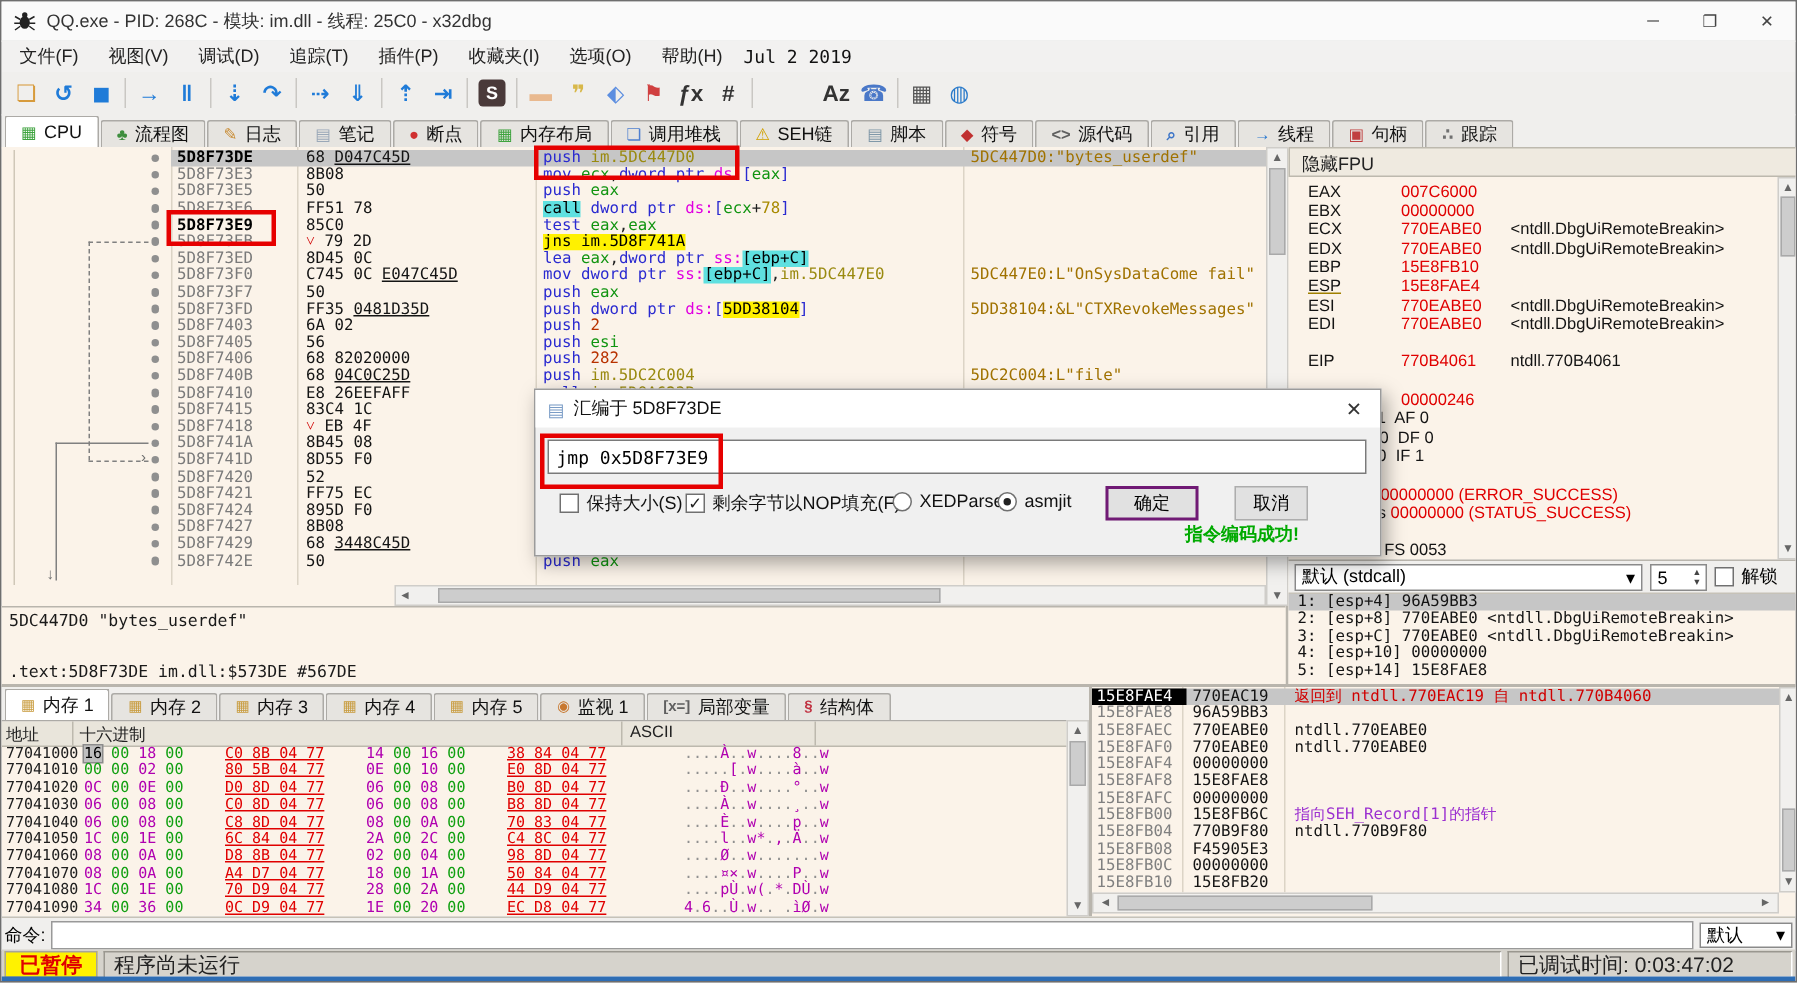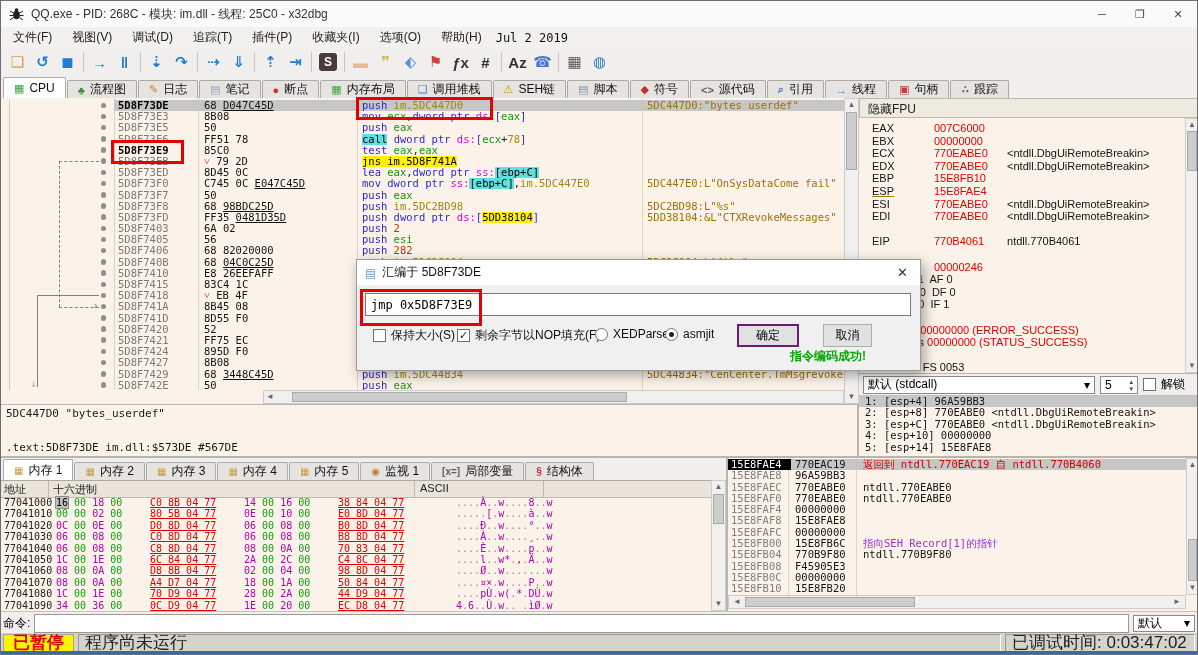--- a/index.html
+++ b/index.html
@@ -94,21 +94,21 @@
   .s-addr.cur{background:#000;color:#FFF}
   .s-val{width:68px;padding-left:4px;color:#141414;flex:none}
   .s-cmt{flex:1;overflow:hidden}
   .k-ret{color:#D00000}.k-seh{color:#9B30D0}.k-plain{color:#141414}
   .svline{position:absolute;top:0;height:137px;width:1px;background:#DCD4C6}
   
   #cmdbar{position:absolute;left:0;top:610px;right:0;height:22px;background:#F0EFED;display:flex;align-items:center;
           font-size:12px;padding:0 2px;gap:4px;border-top:1px solid #C6C2B8}
   #cmd-input{flex:1;height:17px;border:1px solid #999;background:#FFF;font-size:12px;padding:0 4px}
   #statusbar{position:absolute;left:0;top:632px;right:0;height:20px;background:#D6D3CC;display:flex;align-items:center;
-             font-size:17px;gap:4px;padding:0 2px}
+             font-size:14px;gap:4px;padding:0 2px}
   #paused{background:#FFF200;color:#E00000;font-weight:bold;border:1px solid #A8A49A;padding:0 9px;height:16px;line-height:16px}
   .st-sec{border:1px solid;border-color:#9A978F #FFFFFF #FFFFFF #9A978F;height:16px;line-height:16px;padding:0 6px;color:#222}
   #st-msg{flex:1}
   #st-time{width:176px}
   #bluebar{position:absolute;left:0;bottom:0;right:0;height:3px;background:#2E6DB4}
   
   #dialog{position:absolute;left:355px;top:258px;width:563px;height:110px;background:#F0F0F0;border:1px solid #9B9B9B;
           box-shadow:3px 4px 12px rgba(0,0,0,.35);z-index:50}
   #dlg-title{height:25px;background:#FFFFFF;display:flex;align-items:center;padding:0 8px;font-size:12px;color:#111;gap:6px}
   #dlg-close{margin-left:auto;font-size:13px;color:#333;padding:0 4px}
@@ -179,21 +179,21 @@
       <span class="tb-sep"></span>
       <span class="tb-ico tb-badge" style="color: rgb(255, 255, 255); background: rgb(74, 58, 58);">S</span>
       <span class="tb-sep"></span>
       <span class="tb-ico" style="color: rgb(233, 185, 143);">▬</span>
       <span class="tb-ico" style="color: rgb(216, 184, 74);">❞</span>
       <span class="tb-ico" style="color: rgb(92, 142, 224);">⬖</span>
       <span class="tb-ico" style="color: rgb(208, 64, 64);">⚑</span>
       <span class="tb-ico" style="color: rgb(51, 51, 51);">ƒx</span>
       <span class="tb-ico" style="color: rgb(51, 51, 51);">#</span>
       <span class="tb-sep"></span>
-      <span class="tb-ico" style="color: rgb(51, 51, 51);">Az</span>
+      <span class="tb-ico" style="color: rgb(51, 51, 51); margin-left: 40px;">Az</span>
       <span class="tb-ico" style="color: rgb(74, 120, 200);">☎</span>
       <span class="tb-sep"></span>
       <span class="tb-ico" style="color: rgb(85, 85, 85);">▦</span>
       <span class="tb-ico" style="color: rgb(42, 122, 202);">◍</span>
     </div>
 
   <div id="tabbar">
       <div class="tab active">
         <span class="tab-ico" style="color: rgb(62, 163, 62);">▦</span>
         <span>CPU</span>
@@ -272,21 +272,20 @@
     <div id="disasm-rows">
         <div class="drow sel"><div class="d-gut"><span class="d-dot"></span></div><div class="d-addr cur">5D8F73DE</div><div class="d-byt"><span>68 </span><span class="u">D047C45D</span></div><div class="d-mn"><span class="tk-m">push </span><span class="tk-lbl">im.5DC447D0</span></div><div class="d-cmt">5DC447D0:"bytes_userdef"</div></div>
         <div class="drow"><div class="d-gut"><span class="d-dot"></span></div><div class="d-addr">5D8F73E3</div><div class="d-byt"><span>8B08</span></div><div class="d-mn"><span class="tk-m">mov </span><span class="tk-r">ecx</span><span class="tk-pn">,</span><span class="tk-m">dword ptr </span><span class="tk-seg">ds:</span><span class="tk-br">[</span><span class="tk-r">eax</span><span class="tk-br">]</span></div><div class="d-cmt"></div></div>
         <div class="drow"><div class="d-gut"><span class="d-dot"></span></div><div class="d-addr">5D8F73E5</div><div class="d-byt"><span>50</span></div><div class="d-mn"><span class="tk-m">push </span><span class="tk-r">eax</span></div><div class="d-cmt"></div></div>
         <div class="drow"><div class="d-gut"><span class="d-dot"></span></div><div class="d-addr">5D8F73E6</div><div class="d-byt"><span>FF51 78</span></div><div class="d-mn"><span class="tk-hlc">call</span><span class="tk-pn"> </span><span class="tk-m">dword ptr </span><span class="tk-seg">ds:</span><span class="tk-br">[</span><span class="tk-r">ecx</span><span class="tk-pn">+</span><span class="tk-num">78</span><span class="tk-br">]</span></div><div class="d-cmt"></div></div>
         <div class="drow"><div class="d-gut"><span class="d-dot"></span></div><div class="d-addr cur">5D8F73E9</div><div class="d-byt"><span>85C0</span></div><div class="d-mn"><span class="tk-m">test </span><span class="tk-r">eax</span><span class="tk-pn">,</span><span class="tk-r">eax</span></div><div class="d-cmt"></div></div>
         <div class="drow"><div class="d-gut"><span class="d-dot"></span></div><div class="d-addr">5D8F73EB</div><div class="d-byt"><span class="jmpv">˅ </span><span>79 2D</span></div><div class="d-mn"><span class="tk-hly">jns im.5D8F741A</span></div><div class="d-cmt"></div></div>
         <div class="drow"><div class="d-gut"><span class="d-dot"></span></div><div class="d-addr">5D8F73ED</div><div class="d-byt"><span>8D45 0C</span></div><div class="d-mn"><span class="tk-m">lea </span><span class="tk-r">eax</span><span class="tk-pn">,</span><span class="tk-m">dword ptr </span><span class="tk-seg">ss:</span><span class="tk-memc">[ebp+C]</span></div><div class="d-cmt"></div></div>
         <div class="drow"><div class="d-gut"><span class="d-dot"></span></div><div class="d-addr">5D8F73F0</div><div class="d-byt"><span>C745 0C </span><span class="u">E047C45D</span></div><div class="d-mn"><span class="tk-m">mov </span><span class="tk-m">dword ptr </span><span class="tk-seg">ss:</span><span class="tk-memc">[ebp+C]</span><span class="tk-pn">,</span><span class="tk-lbl">im.5DC447E0</span></div><div class="d-cmt">5DC447E0:L"OnSysDataCome fail"</div></div>
         <div class="drow"><div class="d-gut"><span class="d-dot"></span></div><div class="d-addr">5D8F73F7</div><div class="d-byt"><span>50</span></div><div class="d-mn"><span class="tk-m">push </span><span class="tk-r">eax</span></div><div class="d-cmt"></div></div>
-        <div class="drow"><div class="d-gut"><span class="d-dot"></span></div><div class="d-addr">5D8F73F8</div><div class="d-byt"><span>68 </span><span class="u">98BDC25D</span></div><div class="d-mn"><span class="tk-m">push </span><span class="tk-lbl">im.5DC2BD98</span></div><div class="d-cmt">5DC2BD98:L"%s"</div></div>
         <div class="drow"><div class="d-gut"><span class="d-dot"></span></div><div class="d-addr">5D8F73FD</div><div class="d-byt"><span>FF35 </span><span class="u">0481D35D</span></div><div class="d-mn"><span class="tk-m">push </span><span class="tk-m">dword ptr </span><span class="tk-seg">ds:</span><span class="tk-br">[</span><span class="tk-memy">5DD38104</span><span class="tk-br">]</span></div><div class="d-cmt">5DD38104:&amp;L"CTXRevokeMessages"</div></div>
         <div class="drow"><div class="d-gut"><span class="d-dot"></span></div><div class="d-addr">5D8F7403</div><div class="d-byt"><span>6A 02</span></div><div class="d-mn"><span class="tk-m">push </span><span class="tk-numr">2</span></div><div class="d-cmt"></div></div>
         <div class="drow"><div class="d-gut"><span class="d-dot"></span></div><div class="d-addr">5D8F7405</div><div class="d-byt"><span>56</span></div><div class="d-mn"><span class="tk-m">push </span><span class="tk-r">esi</span></div><div class="d-cmt"></div></div>
         <div class="drow"><div class="d-gut"><span class="d-dot"></span></div><div class="d-addr">5D8F7406</div><div class="d-byt"><span>68 82020000</span></div><div class="d-mn"><span class="tk-m">push </span><span class="tk-numr">282</span></div><div class="d-cmt"></div></div>
         <div class="drow"><div class="d-gut"><span class="d-dot"></span></div><div class="d-addr">5D8F740B</div><div class="d-byt"><span>68 </span><span class="u">04C0C25D</span></div><div class="d-mn"><span class="tk-m">push </span><span class="tk-lbl">im.5DC2C004</span></div><div class="d-cmt">5DC2C004:L"file"</div></div>
         <div class="drow"><div class="d-gut"><span class="d-dot"></span></div><div class="d-addr">5D8F7410</div><div class="d-byt"><span>E8 26EEFAFF</span></div><div class="d-mn"><span class="tk-m">call </span><span class="tk-lbl">im.5D8A623B</span></div><div class="d-cmt"></div></div>
         <div class="drow"><div class="d-gut"><span class="d-dot"></span></div><div class="d-addr">5D8F7415</div><div class="d-byt"><span>83C4 1C</span></div><div class="d-mn"><span class="tk-m">add </span><span class="tk-r">esp</span><span class="tk-pn">,</span><span class="tk-num">1C</span></div><div class="d-cmt"></div></div>
         <div class="drow"><div class="d-gut"><span class="d-dot"></span></div><div class="d-addr">5D8F7418</div><div class="d-byt"><span class="jmpv">˅ </span><span>EB 4F</span></div><div class="d-mn"><span class="tk-m">jmp </span><span class="tk-lbl">im.5D8F7469</span></div><div class="d-cmt"></div></div>
         <div class="drow"><div class="d-gut"><span class="d-dot"></span></div><div class="d-addr">5D8F741A</div><div class="d-byt"><span>8B45 08</span></div><div class="d-mn"><span class="tk-m">mov </span><span class="tk-r">eax</span><span class="tk-pn">,</span><span class="tk-m">dword ptr </span><span class="tk-seg">ss:</span><span class="tk-memc">[ebp+8]</span></div><div class="d-cmt"></div></div>
         <div class="drow"><div class="d-gut"><span class="d-dot"></span></div><div class="d-addr">5D8F741D</div><div class="d-byt"><span>8D55 F0</span></div><div class="d-mn"><span class="tk-m">lea </span><span class="tk-r">edx</span><span class="tk-pn">,</span><span class="tk-m">dword ptr </span><span class="tk-seg">ss:</span><span class="tk-memc">[ebp-10]</span></div><div class="d-cmt"></div></div>

